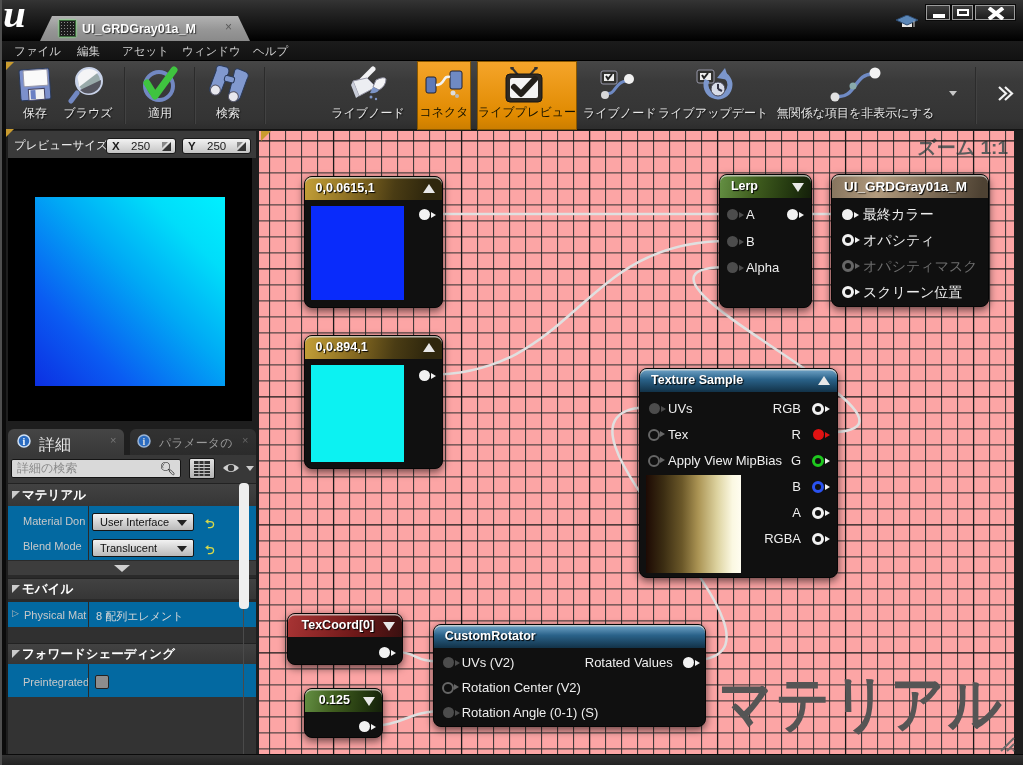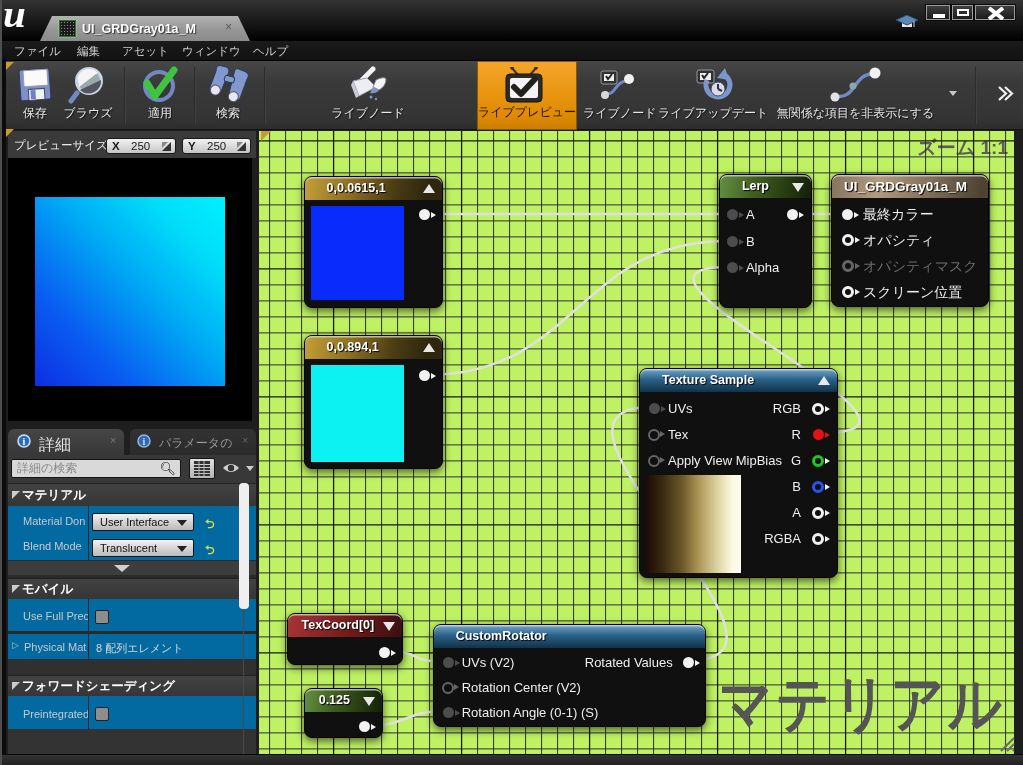--- a/index.html
+++ b/index.html
@@ -41,26 +41,26 @@
 .sechead .arr{position:absolute;left:4px;top:7px;width:0;height:0;border-left:8px solid #ccc;border-bottom:8px solid transparent}
 .drow{position:relative;height:26px;background:#0369a1;color:#c9c9c9;font-size:11px}
 .drow .rl{position:absolute;left:15px;top:7px;width:73px;overflow:hidden;white-space:nowrap}
 .coldiv{position:absolute;left:80px;top:0;width:1px;height:100%;background:#2a2a2a}
 .ddown{position:absolute;left:84px;width:102px;height:18px;background:linear-gradient(#f2f2f2,#b9b9b9);border:1px solid #151515;border-radius:2px;color:#111;font-size:11px;line-height:16px;padding-left:7px}
 .ddown .dar{position:absolute;right:6px;top:6px;width:0;height:0;border-left:5px solid transparent;border-right:5px solid transparent;border-top:6px solid #222}
 .reseti{position:absolute;left:197px;top:6px;color:#d8d84a;font-size:12px;font-weight:bold}
 .chk{position:absolute;left:87px;top:6px;width:14px;height:14px;background:#8d8d8d;border:1px solid #222;border-radius:2px}
 .secgap{height:5px;background:#2a2a2a}
 
-#graph{position:absolute;left:259px;top:131px;width:755px;height:623px;background-color:#bef264;overflow:hidden}
+#graph{position:absolute;left:259px;top:131px;width:755px;height:623px;background-color:#fca5a5;overflow:hidden}
 #zoomtxt{position:absolute;right:6px;top:4px;color:#5c5c5c;font-size:19px;font-weight:bold}
 #wmark{position:absolute;right:9px;top:544px;color:#555;font-size:53px;font-weight:bold;letter-spacing:3px;transform:scaleY(1.18);transform-origin:100% 100%}
 #wires{position:absolute;left:0;top:0;width:755px;height:623px}
 .node{position:absolute;background:#101010;border-radius:8px;box-shadow:0 3px 8px rgba(0,0,0,.6);border:1px solid #060606}
-.nhead{position:absolute;left:0;top:0;right:0;height:23px;border-radius:7px 7px 0 0;color:#fff;font-size:12.5px;font-weight:bold;line-height:23px;padding-left:22px;text-shadow:1px 1px 1px #000;white-space:nowrap;box-shadow:inset 0 1.5px 0 rgba(220,220,215,0.75)}
+.nhead{position:absolute;left:0;top:0;right:0;height:23px;border-radius:7px 7px 0 0;color:#fff;font-size:12.5px;font-weight:bold;line-height:23px;padding-left:11px;text-shadow:1px 1px 1px #000;white-space:nowrap;box-shadow:inset 0 1.5px 0 rgba(220,220,215,0.75)}
 .colup{position:absolute;right:7px;top:7px;width:0;height:0;border-left:6px solid transparent;border-right:6px solid transparent;border-bottom:9px solid #e8e8e8}
 .coldn{position:absolute;right:7px;top:8px;width:0;height:0;border-left:6px solid transparent;border-right:6px solid transparent;border-top:9px solid #e8e8e8}
 .hgold{background:linear-gradient(100deg,#c4a038 0%,#8a6d22 35%,#4a3c14 65%,#2f270d 88%)}
 .hgreen{background:linear-gradient(100deg,#649043 0%,#3f5c1e 40%,#22360f 78%,#141f0a 100%)}
 .hblue{background:linear-gradient(#74a7cb 0%,#2a6289 45%,#123248 100%)}
 .hred{background:linear-gradient(100deg,#a83434,#6e1818 60%,#391010)}
 .hbronze{background:linear-gradient(100deg,#85735d 0%,#b29b7e 30%,#4e4233 95%)}
 .pin{position:absolute;width:11px;height:11px;border-radius:50%}
 .pin:after{content:"";position:absolute;left:12px;top:3px;border-left:5px solid;border-top:3px solid transparent;border-bottom:3px solid transparent}
 .pfull{background:#f2f2f2}.pfull:after{border-left-color:#f2f2f2}
@@ -153,20 +153,30 @@
             <line x1="27" y1="3" x2="13" y2="17" stroke="#f2f2f4" stroke-width="5" stroke-linecap="round"></line>
             <polygon points="7,15 21,12 30,21 13,30" fill="#eceef2" stroke="#99a"></polygon>
             <polygon points="7,15 13,30 10,32 5,19" fill="#c8ccd8"></polygon>
             <path d="M30,14 Q38,10 40,13 Q40,20 33,24 L27,21 Z" fill="#f4f4f6" stroke="#889"></path>
             <path d="M27,21 L33,24 Q30,28 24,27 Z" fill="#7d95c8"></path>
             <circle cx="25" cy="31" r="1.5" fill="#7d95c8"></circle>
             <circle cx="30" cy="33" r="1.2" fill="#7d95c8"></circle>
           </svg></div>
         <div class="lbl">ライブノード</div>
       </div>
+    <div class="tbtn orange" style="left:417px;width:54px">
+        <div class="ic"><svg width="40" height="38" viewBox="0 0 40 38">
+            <rect x="2" y="10" width="10" height="16" rx="2" fill="#5f7ab8" stroke="#223"></rect>
+            <rect x="26" y="4" width="12" height="18" rx="2" fill="#6f8ac4" stroke="#223"></rect>
+            <path d="M12,18 C22,18 18,8 26,10" fill="none" stroke="#f2f2f2" stroke-width="2.5"></path>
+            <circle cx="29" cy="26" r="2.5" fill="#ddd"></circle>
+            <circle cx="33" cy="29" r="2" fill="#bbb"></circle>
+          </svg></div>
+        <div class="lbl">コネクタ</div>
+      </div>
     <div class="tbtn orange" style="left:477px;width:100px">
         <div class="ic"><svg width="46" height="40" viewBox="0 0 46 40">
             <line x1="14" y1="8" x2="8" y2="1" stroke="#333" stroke-width="2"></line>
             <line x1="26" y1="8" x2="32" y2="1" stroke="#333" stroke-width="2"></line>
             <circle cx="8" cy="1" r="1.8" fill="#333"></circle>
             <circle cx="32" cy="1" r="1.8" fill="#333"></circle>
             <rect x="2" y="7" width="36" height="28" rx="4" fill="#2e2a24" stroke="#171512"></rect>
             <rect x="6" y="11" width="28" height="20" rx="2" fill="#f4f4f4"></rect>
             <path d="M10,20 L17,27 L31,12" fill="none" stroke="#23201b" stroke-width="6" stroke-linecap="round" stroke-linejoin="round"></path>
           </svg></div>
@@ -290,25 +300,20 @@
           <span class="rl" style="top:6px">Blend Mode</span>
           <span class="coldiv"></span>
         <div class="ddown" style="top:5px">Translucent<span class="dar"></span></div>
           <span class="reseti" style="top:7px">⮌</span>
         </div>
       <div style="position:relative;height:15px;background:#3d3d3d;border-top:1px solid #2a2a2a">
           <div style="position:absolute;left:106px;top:4px;width:0;height:0;border-left:8px solid transparent;border-right:8px solid transparent;border-top:7px solid #d0d0d0"></div>
         </div>
       <div class="secgap" style="height:3px"></div>
       <div class="sechead" style="height:21px;line-height:21px"><span class="arr" style="top:6px"></span>モバイル</div>
-      <div class="drow" style="height:32px">
-          <span class="rl" style="top:11px">Use Full Prec</span>
-          <span class="coldiv"></span>
-          <span class="chk" style="top:11px"></span>
-        </div>
       <div class="secgap" style="height:3px"></div>
       <div class="drow" style="height:25px">
           <span style="position:absolute;left:4px;top:6px;color:#bbb;font-size:9px">▷</span>
           <span class="rl" style="top:7px;left:16px">Physical Mat</span>
           <span class="coldiv"></span>
           <span style="position:absolute;left:88px;top:7px;color:#d8d8d8">8 配列エレメント</span>
         </div>
       <div style="height:16px;background:#303030"></div>
       <div class="sechead" style="height:21px;line-height:21px"><span class="arr" style="top:6px"></span>フォワードシェーディング</div>
       <div class="drow" style="height:33px">

